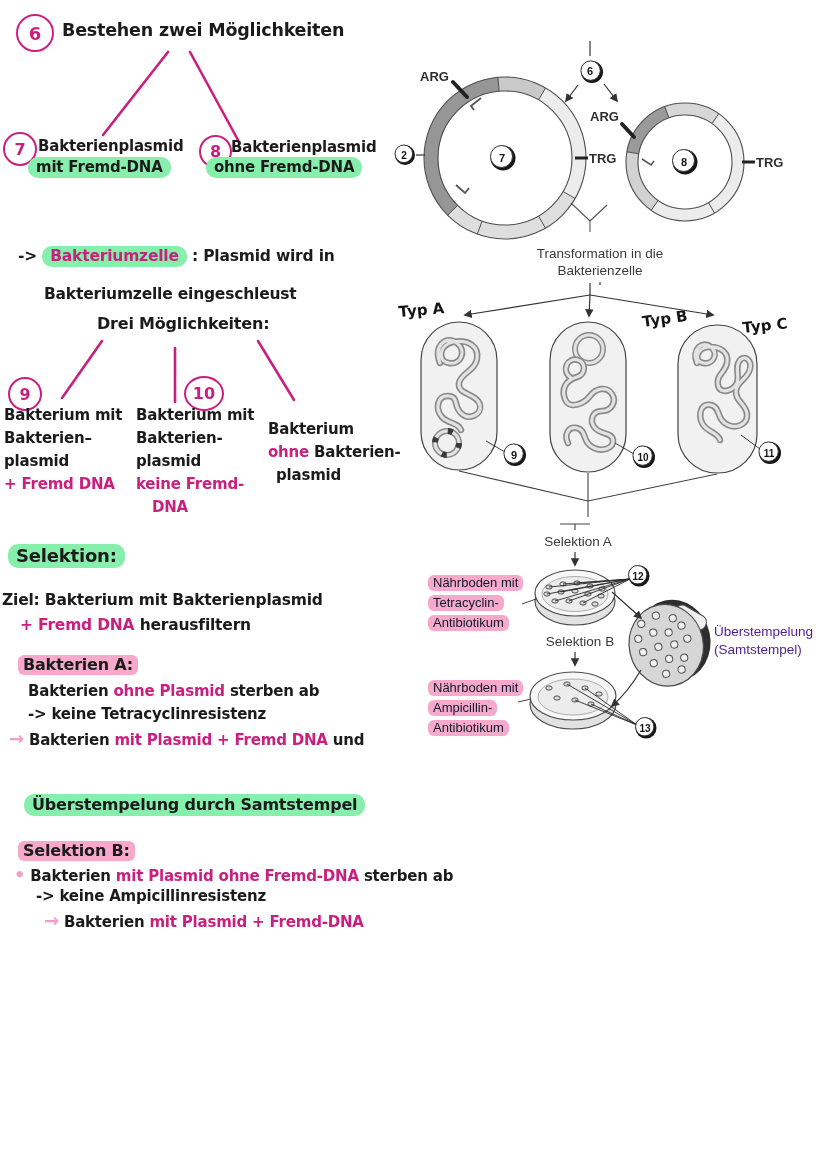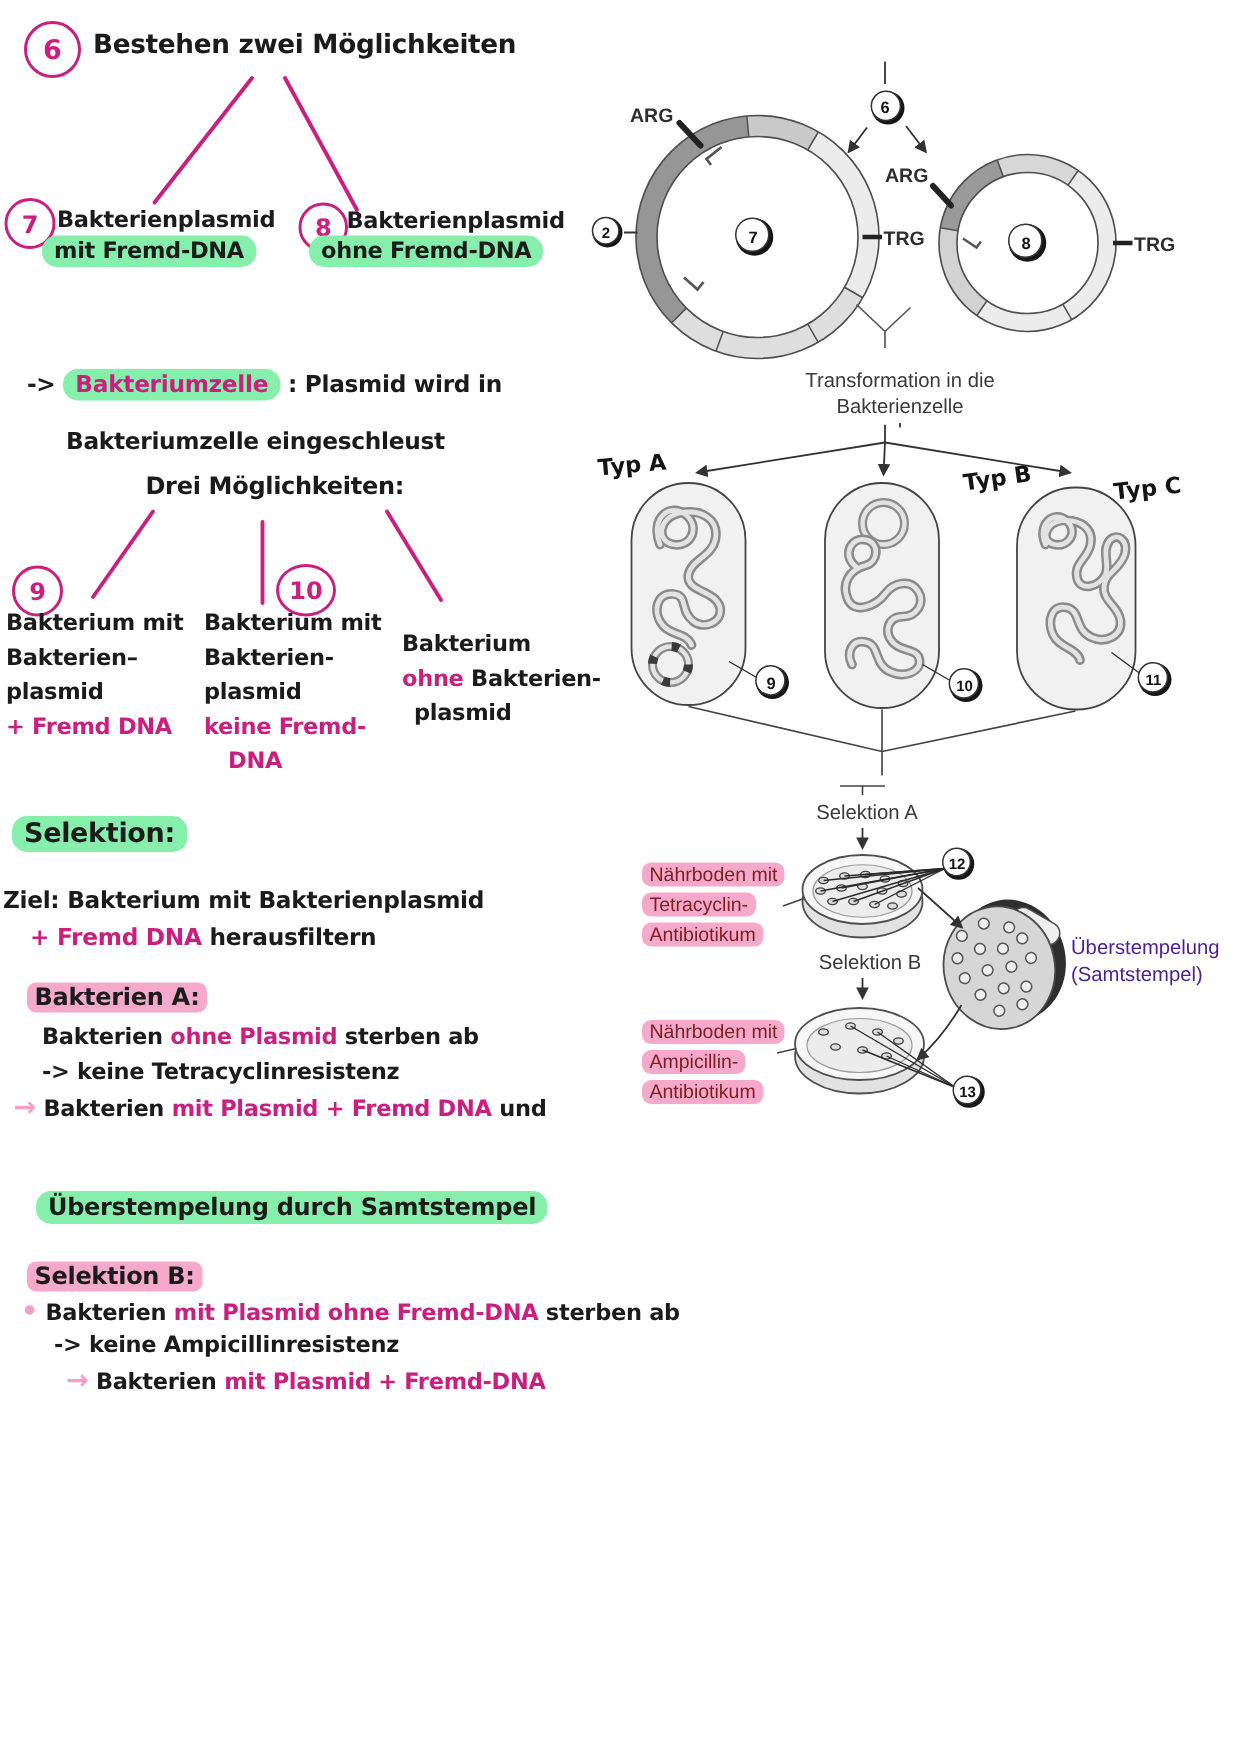--- a/index.html
+++ b/index.html
@@ -11,21 +11,21 @@
   .s15{font-size:15px;} .s155{font-size:15.5px;} .s16{font-size:16px;} .s175{font-size:17.5px;} .s18{font-size:18px;}
   .pk{color:#c9207f;}
   .lpk{color:#f29fc7;font-weight:700;}
   .hl{background:#86efac;border-radius:10px;padding:1px 8px 2px;}
   .hl2{background:#f6a9cb;border-radius:6px;padding:0px 5px 1px;}
   .cnum{display:flex;align-items:center;justify-content:center;
         border:2.6px solid #c9207f;color:#c9207f;border-radius:50%;
         font-weight:700;background:transparent;}
   .line{line-height:23px;}
   .prn{font-family:"Liberation Sans",sans-serif;color:#3c3c3c;font-size:13px;line-height:20px;white-space:nowrap;}
-  .prn .hl2{color:#7f1d1d;}
+  .prn .hl2{color:#0f172a;}
   
   text.lab{font-family:"Liberation Sans",sans-serif;font-weight:700;font-size:13px;fill:#2e2e2e;}
   text.cap{font-family:"Liberation Sans",sans-serif;font-size:13.5px;fill:#3a3a3a;text-anchor:middle;}
   text.ballnum{font-family:"Liberation Sans",sans-serif;font-weight:700;font-size:11px;fill:#141414;text-anchor:middle;}
   text.ballnum.sm{font-size:10px;}
   text.typ{font-family:"DejaVu Sans",sans-serif;font-weight:700;font-size:15px;fill:#141414;}
   .sq-outer{fill:none;stroke:#8a8a8a;stroke-width:6.5;stroke-linecap:round;}
   .sq-inner{fill:none;stroke:#e3e3e3;stroke-width:3.2;stroke-linecap:round;}
   .thin{stroke:#333;stroke-width:1.2;fill:none;}
   .fan{stroke:#2a2a2a;stroke-width:0.9;}

